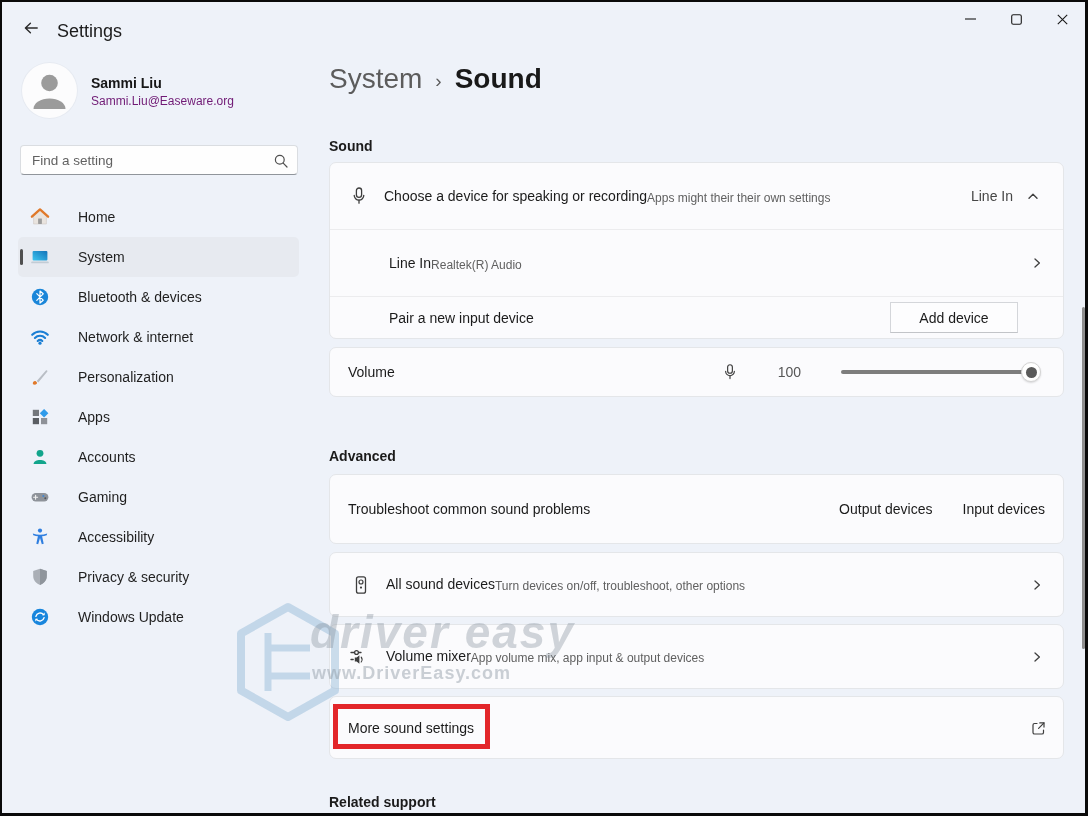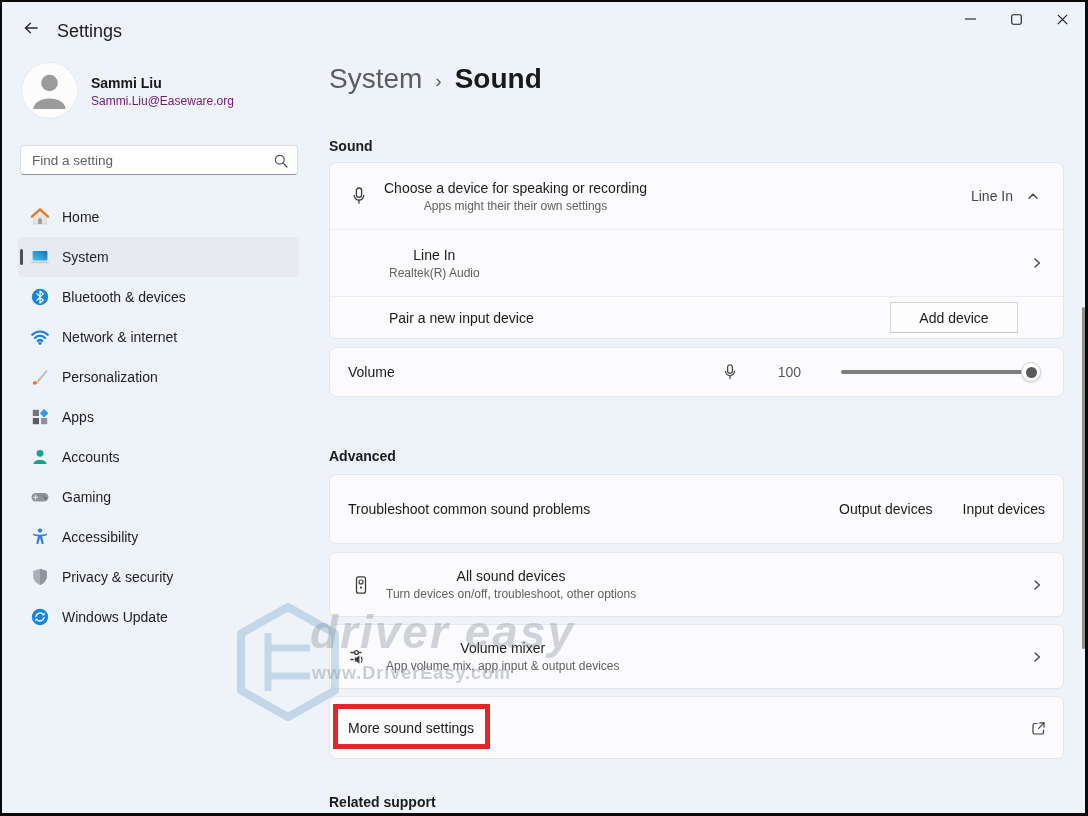--- a/index.html
+++ b/index.html
@@ -24,37 +24,37 @@
   
   .searchbox { position:absolute; left:18px; top:143px; width:278px; height:30px;
     background:#fefefe; border:1px solid #dadde1; border-bottom:1px solid #90959b; border-radius:4px; }
   .searchbox input { width:100%; height:100%; border:none; outline:none; background:transparent;
     font-family:"Liberation Sans", sans-serif; font-size:13.5px; color:#1b1b1b; padding:0 30px 0 11px; }
   .searchbox input::placeholder { color:#616161; }
   .search-icon { position:absolute; right:8px; top:7px; }
   
   .nav { position:absolute; left:16px; top:195px; width:281px; }
   .nav-item { position:relative; height:40px; border-radius:5px; display:flex; align-items:center;
-    padding-left:12px; gap:12px; cursor:pointer; }
+    padding-left:12px; gap:28px; cursor:pointer; }
   .nav-item.selected { background:#e7eaf0; }
   .nav-pill { position:absolute; left:2px; top:12px; width:3px; height:16px; border-radius:2px; background:#4f4f4f; }
   .nav-icon { width:20px; height:20px; display:flex; }
   .nav-label { font-size:14px; color:#1f1f1f; }
   
   .breadcrumb { position:absolute; left:327px; top:58px; height:38px; display:flex; align-items:center; }
   .bc-parent { font-size:28px; color:#5c5c5c; cursor:pointer; }
   .bc-sep { font-size:19px; color:#5c5c5c; margin:0 13px; padding-top:3px; }
   .bc-current { font-size:28px; font-weight:700; color:#191919; }
   .section-h { position:absolute; left:327px; font-size:14px; font-weight:700; color:#1b1b1b; }
   .card { position:absolute; left:327px; width:735px; background:#fbfbfd;
     border:1px solid #e4e6e9; border-radius:7px; overflow:hidden; }
   .row { display:flex; align-items:center; }
   .row + .row { border-top:1px solid #ececee; }
   .row-ico { width:22px; margin:0 14px 0 18px; display:flex; }
-  .tcol { display:flex; flex-direction:column;text-align:center; }
+  .tcol { display:flex; flex-direction:row; }
   .row-title { font-size:14px; color:#1b1b1b; }
   .row-sub { font-size:12px; color:#606060; margin-top:3px; }
   .row-right { margin-left:auto; display:flex; align-items:center; }
   .combo-val { font-size:14px; color:#464646; margin-right:12px; }
   .chev { display:flex; }
   .btn { background:#fdfdfe; border:1px solid #d4d6da; border-bottom-color:#c2c4c8; border-radius:0;
     font-size:14px; color:#1b1b1b; height:31px; width:128px; display:flex; align-items:center;
     justify-content:center; cursor:pointer; font-family:"Liberation Sans", sans-serif; }
   .link-text { font-size:14px; color:#1b1b1b; cursor:pointer; }
   

